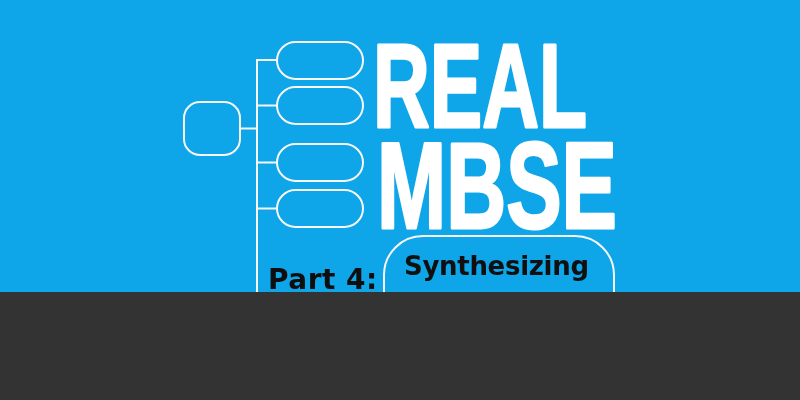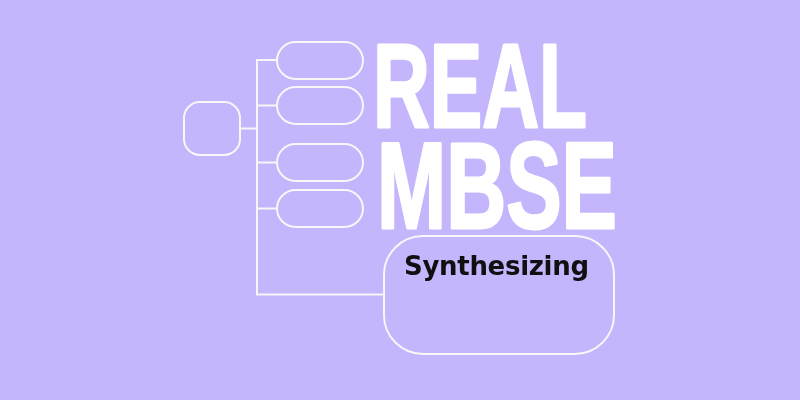--- a/index.html
+++ b/index.html
@@ -4,22 +4,22 @@
 <style>
   html, body {
     margin: 0;
     padding: 0;
     background: #333;
     font-family: "DejaVu Sans", sans-serif;
   }
   .stage {
     position: relative;
     width: 800px;
-    height: 400px;
-    background: #c4b5fd;
+    height: 292px;
+    background: #0ea5e9;
     overflow: hidden;
   }
   .diagram-svg {
     position: absolute;
     left: 0;
     top: 0;
     width: 800px;
     height: 400px;
   }
   .diagram-shape {
@@ -88,18 +88,19 @@
 
     <rect class="diagram-shape" x="277" y="42" width="86" height="37" rx="18.5"></rect>
     <rect class="diagram-shape" x="277" y="87" width="86" height="37" rx="18.5"></rect>
     <rect class="diagram-shape" x="277" y="144" width="86" height="37" rx="18.5"></rect>
     <rect class="diagram-shape" x="277" y="190" width="86" height="37" rx="18.5"></rect>
 
     <text class="headline-text" x="373" y="127" font-size="118" textLength="214" lengthAdjust="spacingAndGlyphs">REAL</text>
     <text class="headline-text" x="377" y="228" font-size="122" textLength="240" lengthAdjust="spacingAndGlyphs">MBSE</text>
   </svg>
 
+  <div class="part-label">Part 4:</div>
 
   <div class="episode-box">
     <div class="episode-line">Synthesizing</div>
   </div>
 
 </div>
 
 </body></html>

